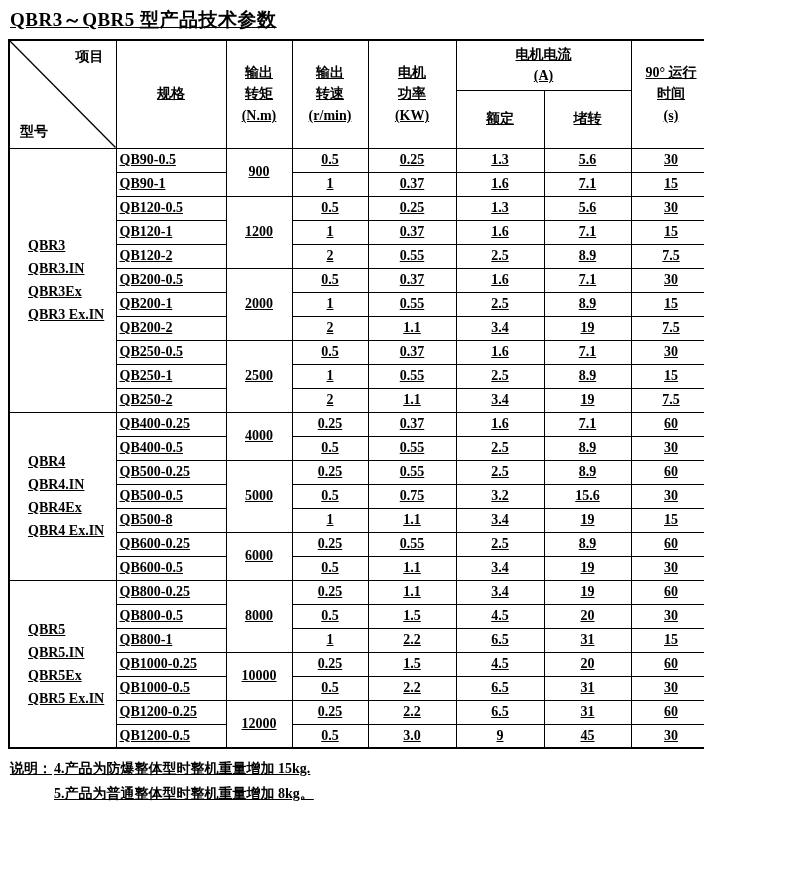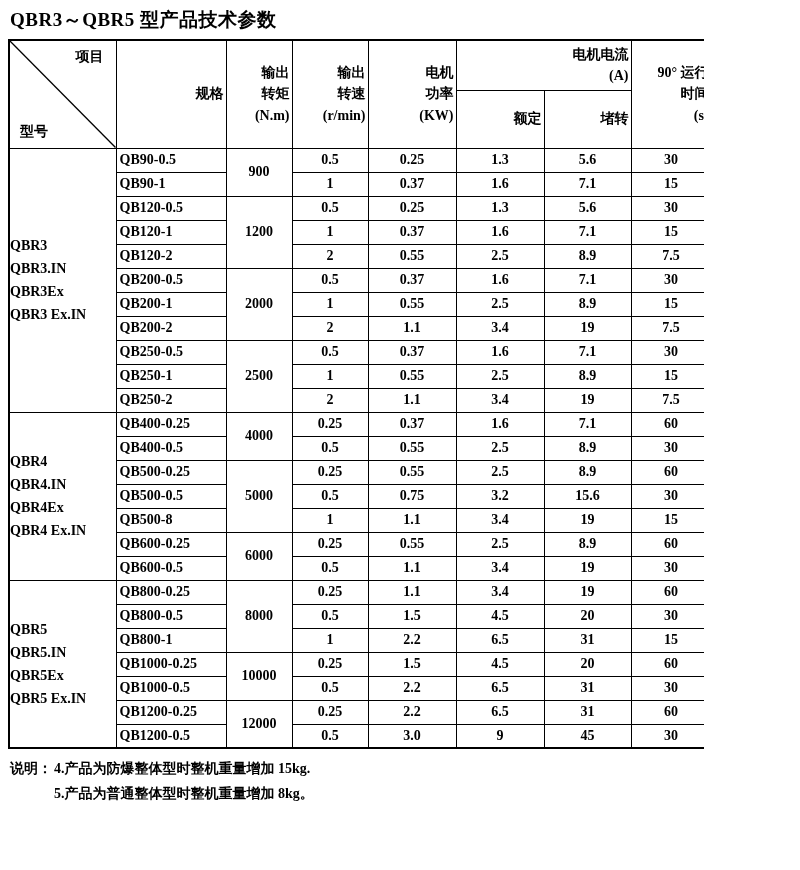--- a/index.html
+++ b/index.html
@@ -1,46 +1,46 @@
 <!DOCTYPE html>
 <html><head>
 <meta charset="utf-8">
 <style>
   html,body{margin:0;padding:0;background:#fff;}
   .page{
     width:704px;height:870px;box-sizing:border-box;
     background:#fff;color:#000;overflow:hidden;
     font-family:"Liberation Serif","DejaVu Serif",serif;
-    font-weight:bold;position:relative;
+    font-weight:bold;position:relative;text-decoration:underline;
   }
   .doc-title{
     font-size:19px;font-weight:bold;margin:0;
     padding:7px 0 6px 10px;letter-spacing:0.5px;
   }
   table.spec-table{
     border-collapse:collapse;table-layout:fixed;
     margin-left:8px;width:784px;
   }
   .spec-table th,.spec-table td{
     border:1px solid #000;padding:0 2px;box-sizing:border-box;
     font-size:14px;font-weight:bold;vertical-align:middle;
   }
   .spec-table{border:2px solid #000;}
-  .spec-table thead th{text-align:right;white-space:pre-line;line-height:1.55;}
+  .spec-table thead th{text-align:center;white-space:pre-line;line-height:1.55;}
   .hrow1{height:50px;}
   .hrow2{height:58px;}
   .corner-cell{position:relative;padding:0;}
   .corner-cell svg{position:absolute;left:0;top:0;width:100%;height:100%;}
   .corner-top{position:absolute;top:5px;right:12px;font-size:14px;}
   .corner-bottom{position:absolute;bottom:5px;left:10px;font-size:14px;}
   .data-row{height:24px;}
   td.num-cell{text-align:center;}
   td.spec-cell{text-align:left;padding-left:3px;white-space:nowrap;}
   td.model-cell{
-    text-align:left;padding-left:0;vertical-align:middle;
+    text-align:left;padding-left:18px;vertical-align:middle;
     white-space:pre-line;line-height:23px;
   }
   .notes{
     display:flex;margin:7px 0 0 10px;font-size:14px;line-height:25px;
   }
   .notes-label{flex:0 0 44px;white-space:nowrap;}
   .notes-items{flex:1;}
 </style>
 </head>
 <body>

